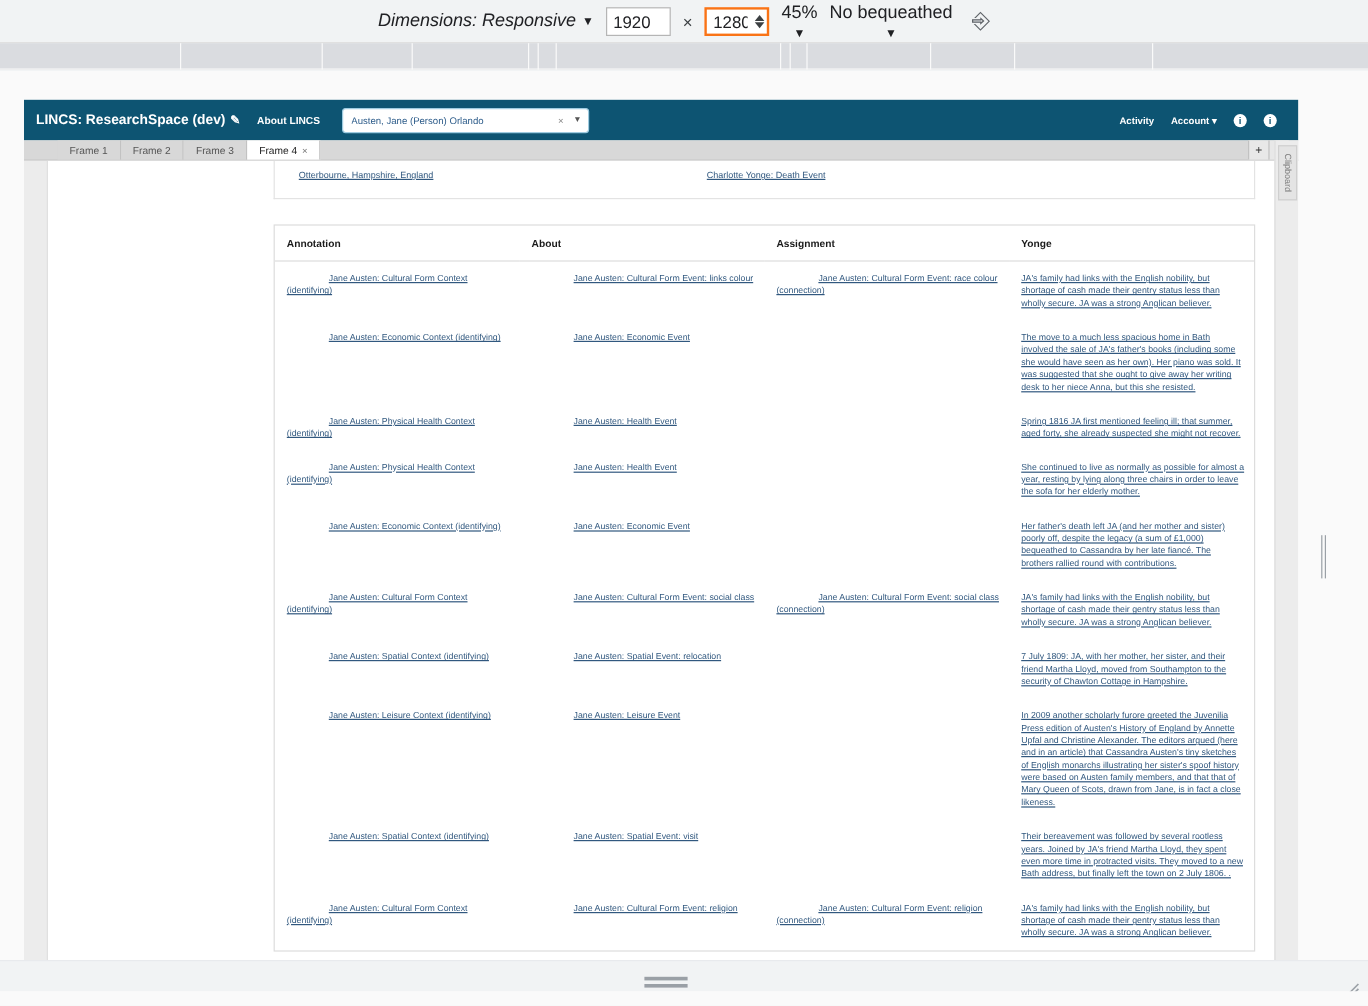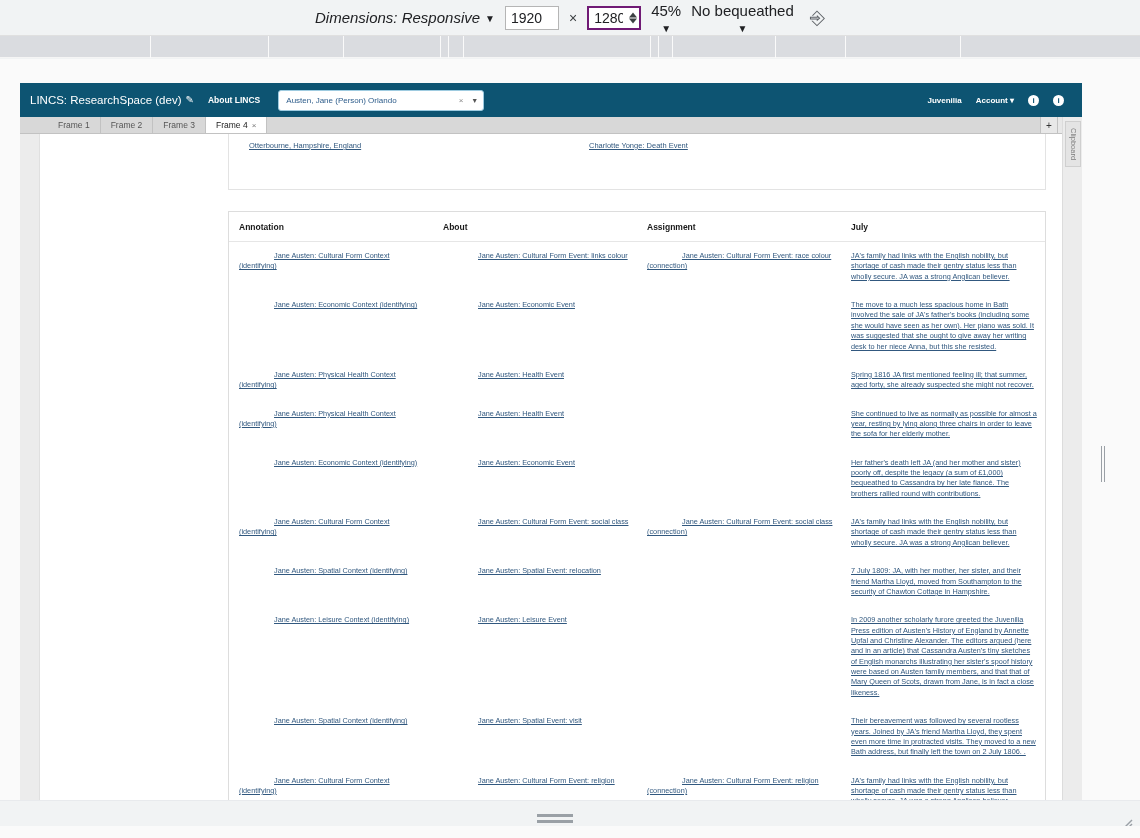--- a/index.html
+++ b/index.html
@@ -38,21 +38,21 @@
     border: 1px solid #b5b5b5;
     background: #fff;
     font-size: 14px;
     font-family: "Liberation Sans", sans-serif;
     color: #202124;
     text-align: left;
     padding: 0 5px;
     outline: none;
   }
   .dt-input.focused {
-    border: 2px solid #701a75;
+    border: 2px solid #f97316;
     padding-right: 16px;
   }
   .dt-times { font-size: 14px; color: #3c4043; }
   .spin-wrap { position: relative; display: inline-flex; align-items: center; }
   .spinner {
     position: absolute; right: 4px; top: 50%; transform: translateY(-50%);
     display: flex; flex-direction: column; gap: 1px; pointer-events: auto;
   }
   .spinner i {
     width: 0; height: 0; border-left: 4px solid transparent;
@@ -99,21 +99,21 @@
   
   .app-header {
     height: 34px;
     background: #0d5472;
     display: flex;
     align-items: center;
     padding: 0 8px 0 10px;
     gap: 14px;
   }
   .brand {
-    color: #fff; font-size: 11.5px; font-weight: normal;
+    color: #fff; font-size: 11.5px; font-weight: bold;
     display: flex; align-items: flex-start; gap: 4px; white-space: nowrap;
   }
   .pencil-icon { font-size: 10px; }
   .about-link { color: #fff; font-size: 8.5px; font-weight: bold; white-space: nowrap; cursor: pointer; }
   .searchbox {
     width: 206px; height: 21px;
     background: #fff;
     border: 1px solid #9ecbe0;
     border-radius: 3px;
     display: flex; align-items: center;
@@ -183,21 +183,21 @@
     background: #fff;
   }
   .content-inner { padding: 0 20px 0 0; }
 
   
   .top-card {
     margin: 0 16px 0 188px;
     border: 1px solid #e3e3e3;
     border-top: none;
     background: #fff;
-    height: 56px;
+    height: 32px;
     position: relative;
   }
   .top-card .tl { position: absolute; font-size: 7.5px; color: #31587f; text-decoration: underline; top: 7px; }
   .top-card .tl1 { left: 20px; }
   .top-card .tl2 { left: 360px; }
 
   
   .panel {
     margin: 21px 16px 0 188px;
     border: 1px solid #ddd;
@@ -363,21 +363,21 @@
         <span class="pencil-icon">✎</span>
       </div>
       <span class="about-link">About LINCS</span>
       <div class="searchbox">
         <span class="val">Austen, Jane (Person) Orlando</span>
         <span class="clear">×</span>
         <span class="dd">▼</span>
       </div>
       <div class="hdr-spacer"></div>
       <div class="hdr-right">
-        <span class="hdr-link">Juvenilia</span>
+        <span class="hdr-link">Activity</span>
         <span class="hdr-link">Account ▾</span>
         <span class="hdr-circ">i</span>
         <span class="hdr-circ">i</span>
       </div>
     </div>
 
     <div class="tabbar">
       <div class="tab">
         <span>Frame 1</span>
       </div>
@@ -410,21 +410,21 @@
             <span class="tl tl2">Charlotte Yonge: Death Event</span>
           </div>
 
           <div class="panel">
             <table class="tbl">
               <thead>
                 <tr>
                   <th class="col-a">Annotation</th>
                   <th class="col-b">About</th>
                   <th class="col-c">Assignment</th>
-                  <th class="col-d">July</th>
+                  <th class="col-d">Yonge</th>
                 </tr>
               </thead>
               <tbody id="tbody">
                   <tr class="row">
                     <td class="col-a"><span class="lnk">Jane Austen: Cultural Form Context (identifying)</span></td>
                     <td class="col-b"><span class="lnk">Jane Austen: Cultural Form Event: links colour</span></td>
                     <td class="col-c"><span class="lnk">Jane Austen: Cultural Form Event: race colour (connection)</span></td>
                     <td class="col-d"><span class="note">JA's family had links with the English nobility, but shortage of cash made their gentry status less than wholly secure. JA was a strong Anglican believer.</span></td>
                   </tr>
                   <tr class="row">

